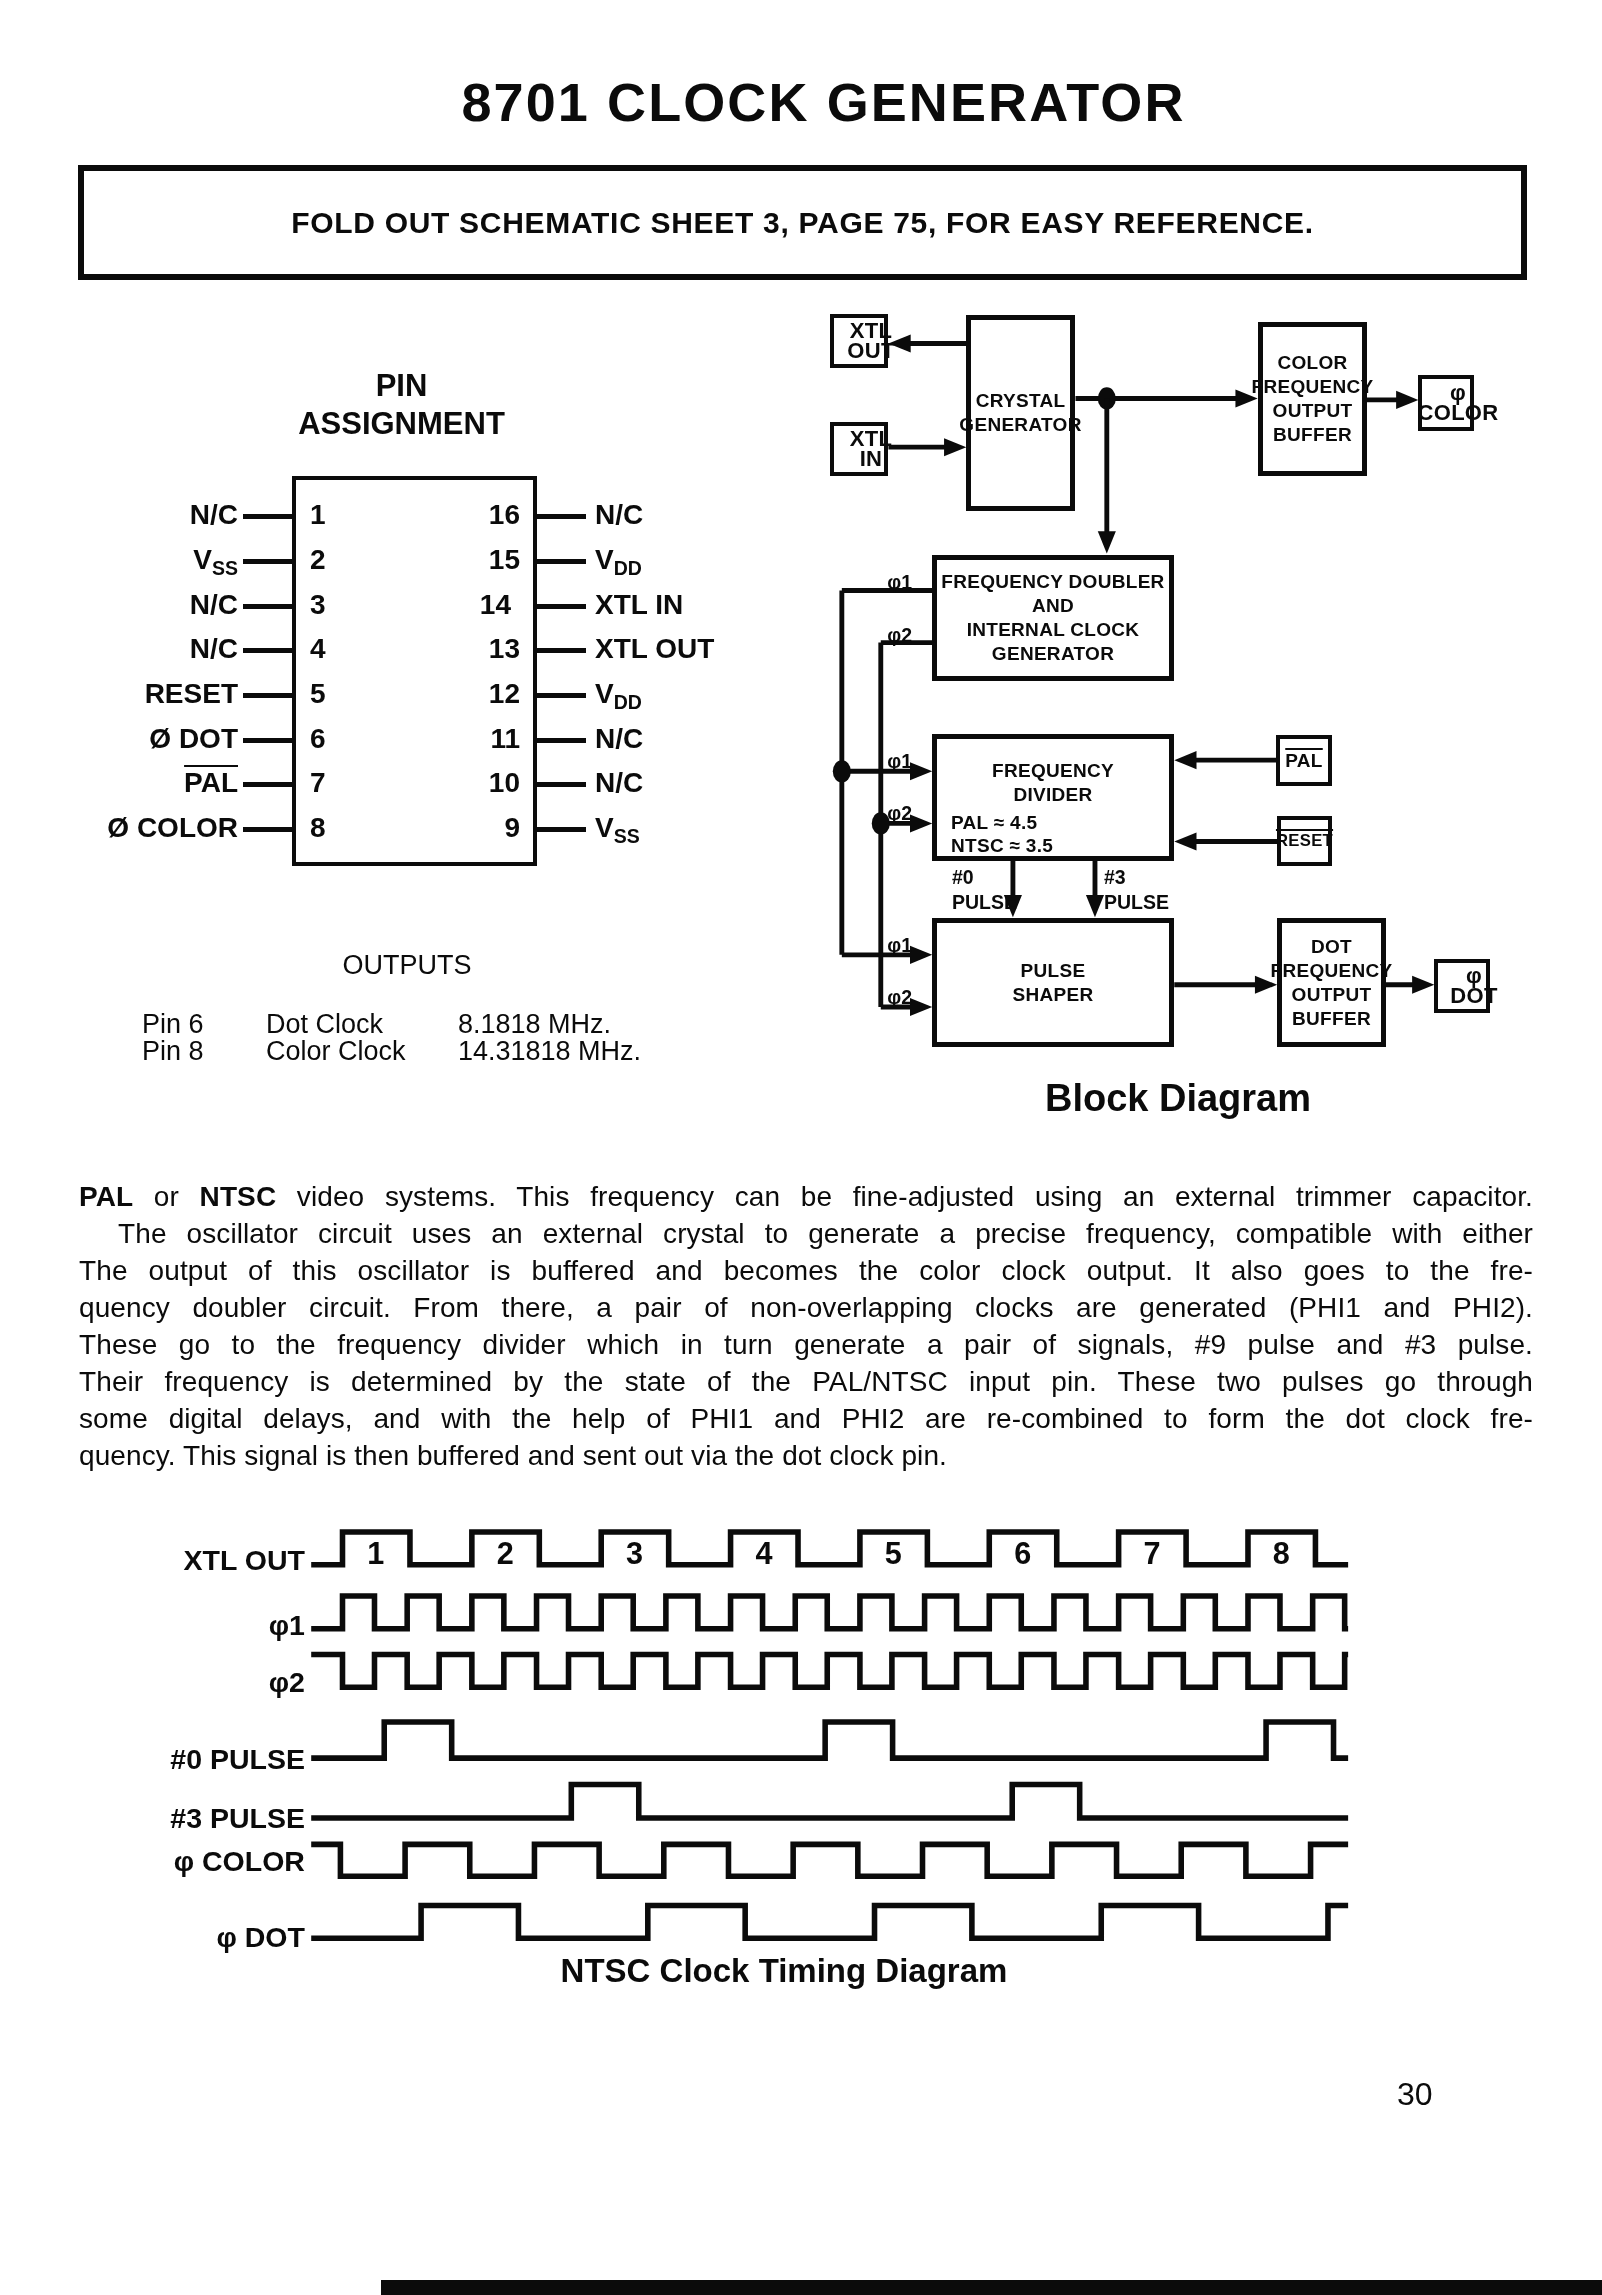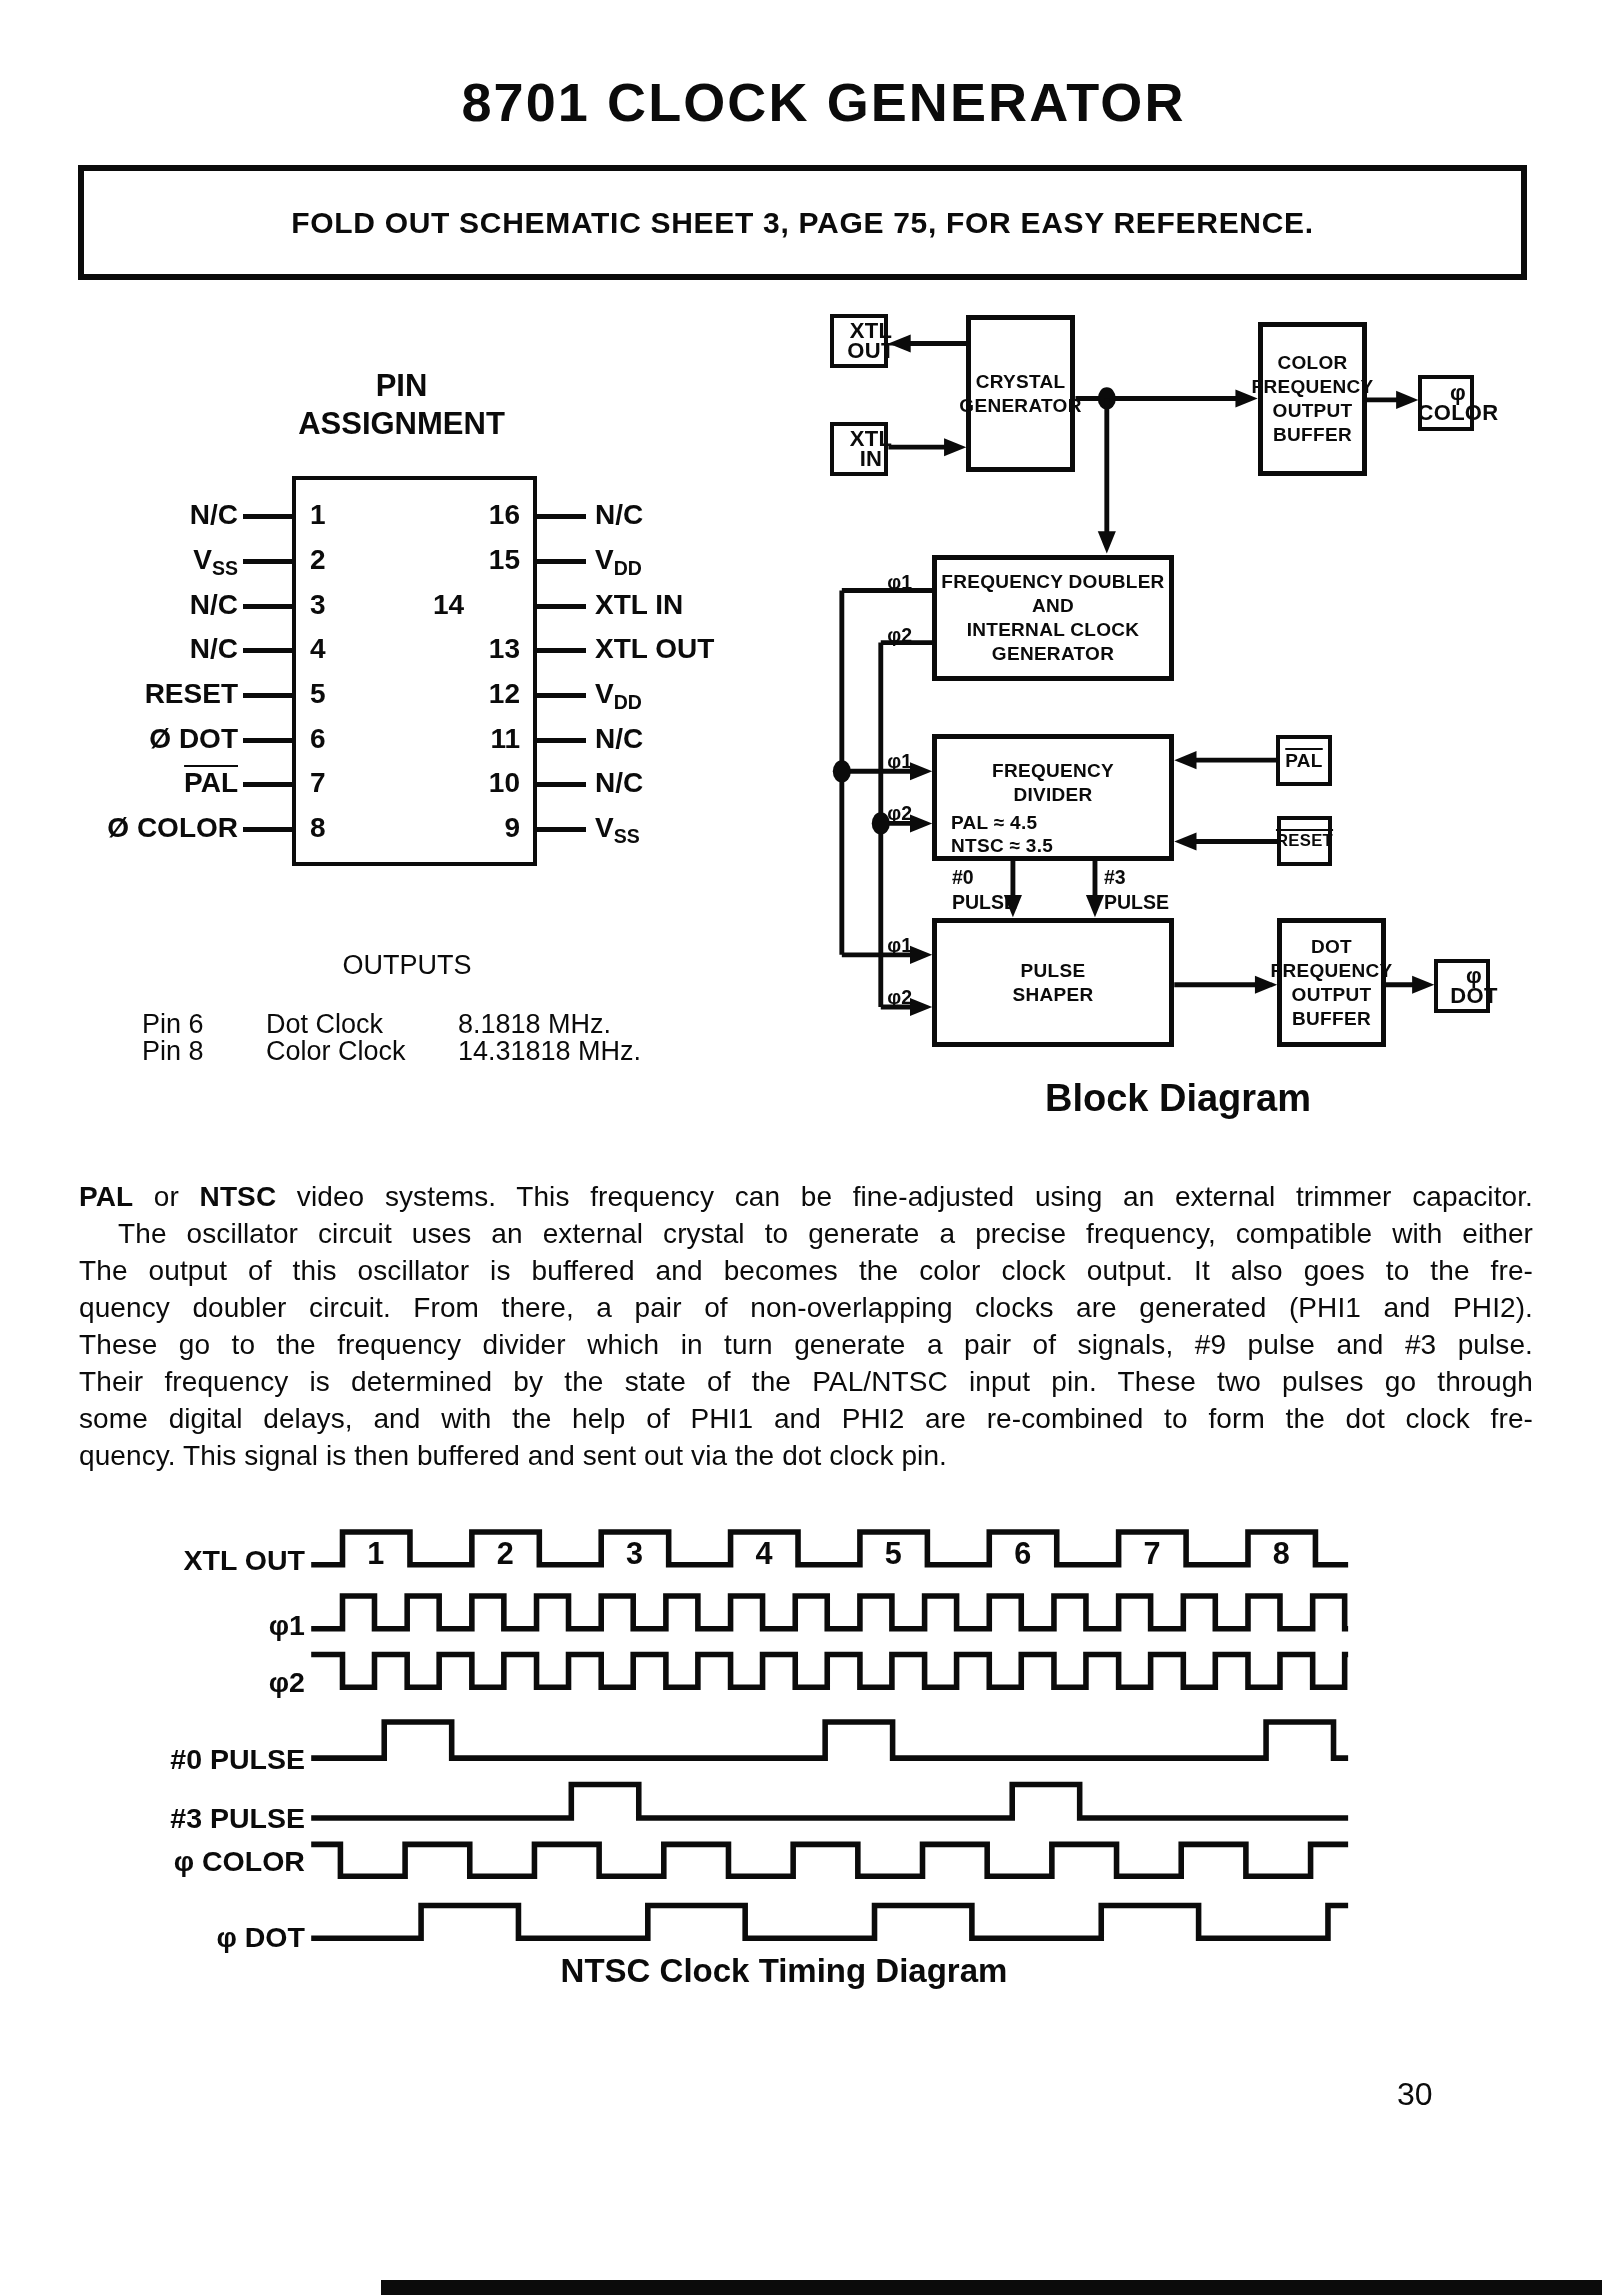--- a/index.html
+++ b/index.html
@@ -152,21 +152,21 @@
     <div class="pin-num abs" style="left: 310px; top: 766px; width: 63px;">7</div>
     <div class="pin-label abs" style="left: 77px; top: 811px; width: 161px; text-align: right;"><span>Ø COLOR</span></div>
     <div class="pin-stub abs" style="left: 243px; top: 827px; width: 51px;"></div>
     <div class="pin-num abs" style="left: 310px; top: 811px; width: 63px;">8</div>
     <div class="pin-num abs" style="left: 433px; top: 498px; width: 87px; text-align: right;">16</div>
     <div class="pin-stub abs" style="left: 535px; top: 514px; width: 51px;"></div>
     <div class="pin-label abs" style="left: 595px; top: 498px; width: 230px;"><span>N/C</span></div>
     <div class="pin-num abs" style="left: 433px; top: 543px; width: 87px; text-align: right;">15</div>
     <div class="pin-stub abs" style="left: 535px; top: 559px; width: 51px;"></div>
     <div class="pin-label abs" style="left: 595px; top: 543px; width: 230px;"><span>V</span><sub class="vsub">DD</sub></div>
-    <div class="pin-num abs" style="left: 433px; top: 588px; width: 87px; text-align: left;">14</div>
+    <div class="pin-num abs" style="left: 424px; top: 588px; width: 87px; text-align: right;">14</div>
     <div class="pin-stub abs" style="left: 535px; top: 604px; width: 51px;"></div>
     <div class="pin-label abs" style="left: 595px; top: 588px; width: 230px;"><span>XTL IN</span></div>
     <div class="pin-num abs" style="left: 433px; top: 632px; width: 87px; text-align: right;">13</div>
     <div class="pin-stub abs" style="left: 535px; top: 648px; width: 51px;"></div>
     <div class="pin-label abs" style="left: 595px; top: 632px; width: 230px;"><span>XTL OUT</span></div>
     <div class="pin-num abs" style="left: 433px; top: 677px; width: 87px; text-align: right;">12</div>
     <div class="pin-stub abs" style="left: 535px; top: 693px; width: 51px;"></div>
     <div class="pin-label abs" style="left: 595px; top: 677px; width: 230px;"><span>V</span><sub class="vsub">DD</sub></div>
     <div class="pin-num abs" style="left: 433px; top: 722px; width: 87px; text-align: right;">11</div>
     <div class="pin-stub abs" style="left: 535px; top: 738px; width: 51px;"></div>
@@ -190,21 +190,21 @@
   </div>
 
 <div class="bbox thin small abs" style="left:830px;top:314px;width:58px;height:54px;">
     <div>XTL</div>
     <div>OUT</div>
   </div>
 <div class="bbox thin small abs" style="left:830px;top:422px;width:58px;height:54px;">
     <div>XTL</div>
     <div>IN</div>
   </div>
-<div class="bbox abs" style="left:966px;top:315px;width:109px;height:157px;">
+<div class="bbox abs" style="left:966px;top:315px;width:109px;height:196px;">
     <div>CRYSTAL</div>
     <div>GENERATOR</div>
   </div>
 <div class="bbox abs" style="left:1258px;top:322px;width:109px;height:154px;">
     <div>COLOR</div>
     <div>FREQUENCY</div>
     <div>OUTPUT</div>
     <div>BUFFER</div>
   </div>
 <div class="bbox thin small abs" style="left:1418px;top:375px;width:56px;height:56px;">

